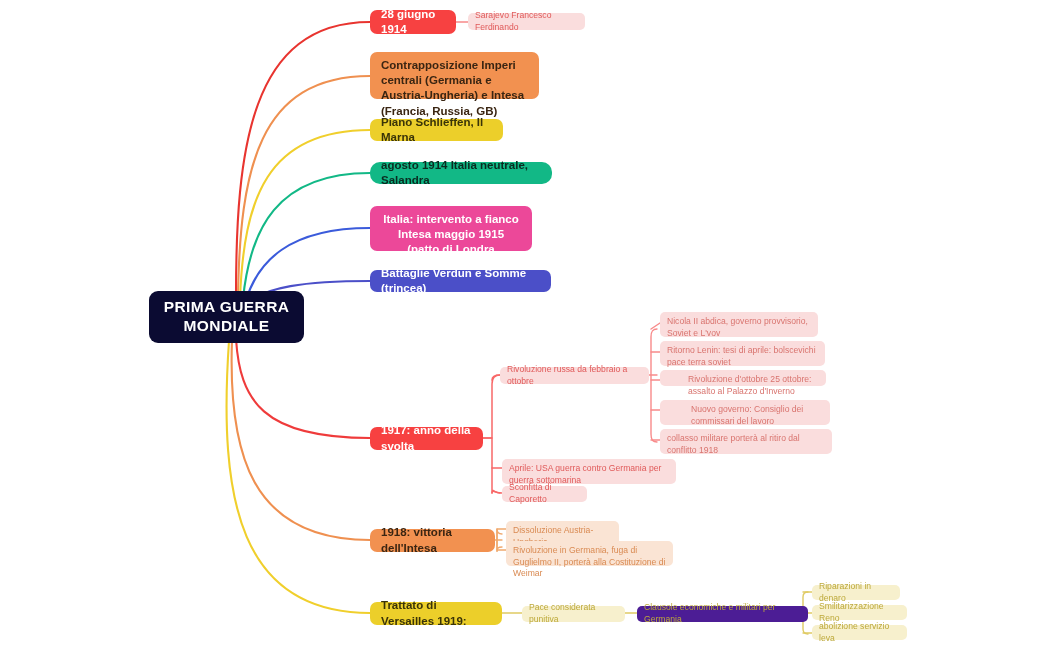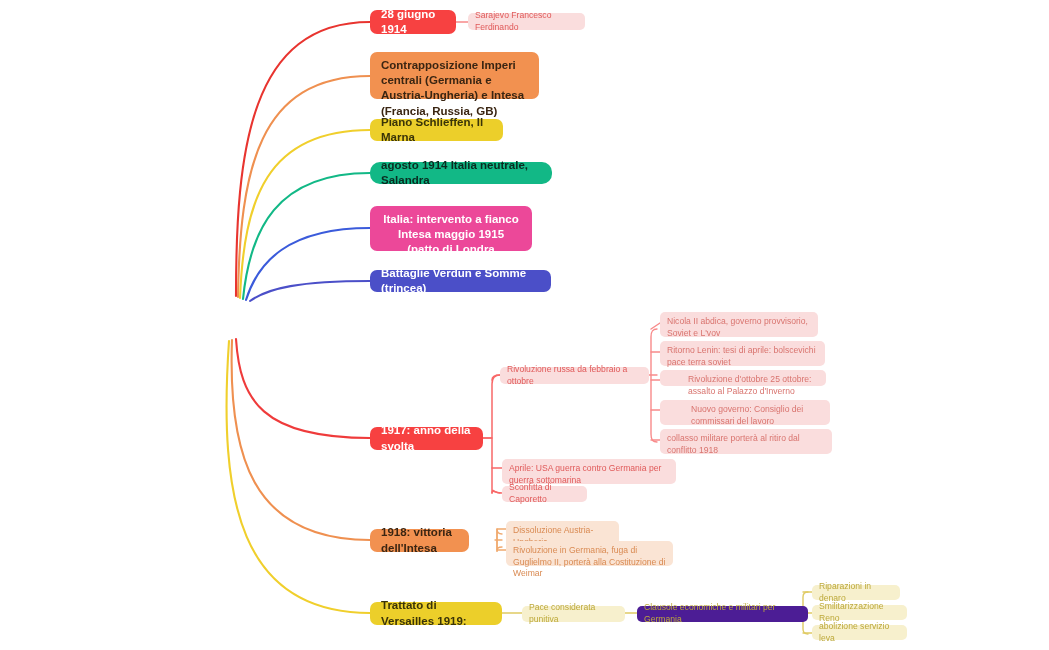--- a/index.html
+++ b/index.html
@@ -98,20 +98,23 @@
       <path d="M803,592 L812,592"></path>
       <path d="M803,613 L812,613"></path>
       <path d="M803,633 L812,633"></path>
     </g>
 
     <g fill="none" stroke-width="1.5" stroke-linecap="round">
       <path d="M456,22 L468,22" stroke="#f78989"></path>
     </g>
   </svg>
 
+  <div class="node root">
+    <span class="txt">PRIMA GUERRA MONDIALE</span>
+  </div>
 
   <div class="node b1" style="left:370px;top:10px;width:86px;height:24px;background:#f74141;">
     <span class="txt">28 giugno 1914</span>
   </div>
   <div class="node leaf" style="left:468px;top:13px;width:117px;height:17px;background:#fadddd;color:#e05a5a;">
     <span class="txt">Sarajevo Francesco Ferdinando</span>
   </div>
 
   <div class="node b1 multiline" style="left:370px;top:52px;width:169px;height:47px;background:#f29150;color:#3a2512;font-weight:700;">
     <span class="txt">Contrapposizione Imperi centrali (Germania e Austria-Ungheria) e Intesa (Francia, Russia, GB)</span>
@@ -157,21 +160,21 @@
     <span class="txt">collasso militare porterà al ritiro dal conflitto 1918</span>
   </div>
 
   <div class="node leaf multiline" style="left:502px;top:459px;width:174px;height:25px;background:#fadddd;color:#e05a5a;">
     <span class="txt">Aprile: USA guerra contro Germania per guerra sottomarina</span>
   </div>
   <div class="node leaf" style="left:502px;top:486px;width:85px;height:16px;background:#fadddd;color:#e05a5a;">
     <span class="txt">Sconfitta di Caporetto</span>
   </div>
 
-  <div class="node b1" style="left:370px;top:529px;width:99px;height:23px;background:#f29150;color:#3a2512;">
+  <div class="node b1" style="left:370px;top:529px;width:125px;height:23px;background:#f29150;color:#3a2512;">
     <span class="txt">1918: vittoria dell'Intesa</span>
   </div>
   <div class="node leaf" style="left:506px;top:521px;width:113px;height:32px;background:#fae4d4;color:#d98a52;">
     <span class="txt">Dissoluzione Austria-Ungheria</span>
   </div>
   <div class="node leaf multiline" style="left:506px;top:541px;width:167px;height:25px;background:#fae4d4;color:#d98a52;">
     <span class="txt">Rivoluzione in Germania, fuga di Guglielmo II, porterà alla Costituzione di Weimar</span>
   </div>
 
   <div class="node b1" style="left:370px;top:602px;width:132px;height:23px;background:#eccf2a;color:#3a3408;">

